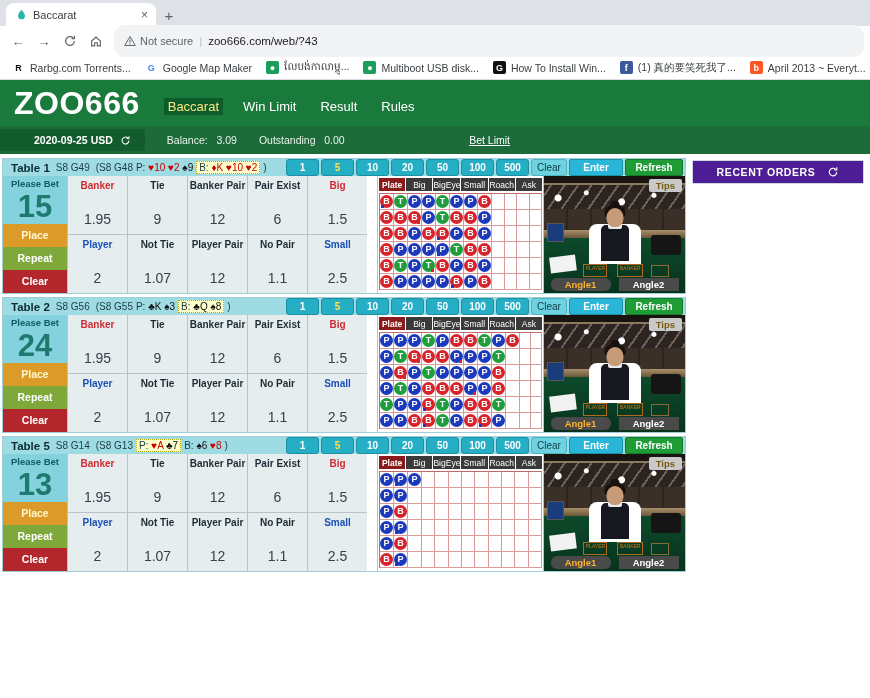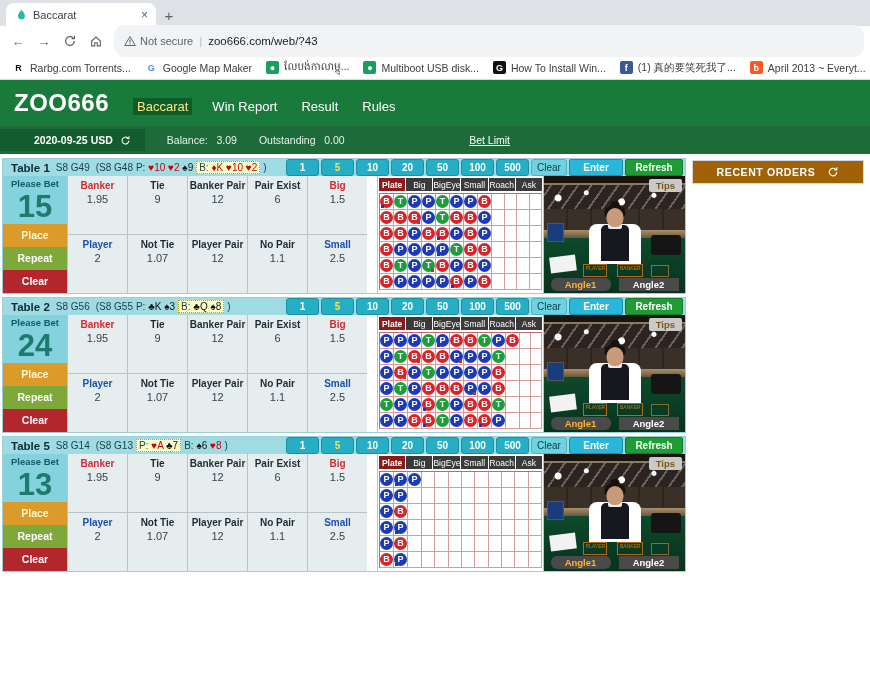--- a/index.html
+++ b/index.html
@@ -38,42 +38,42 @@
   .bm{display:flex;align-items:center;gap:5px;padding:2px 6px;border-radius:4px;
       font-size:10.5px;color:#3c4043;white-space:nowrap;}
   .bm-ico{width:13px;height:13px;border-radius:2px;display:flex;align-items:center;
           justify-content:center;font-size:9px;font-weight:bold;color:#fff;flex:0 0 auto;}
 
   
   #site{width:870px;background:#ffffff;}
   .site-header{
     height:46px;background:#1a7a3c;display:flex;align-items:center;padding:0 14px;gap:24px;
   }
-  .logo{font-size:24px;font-weight:bold;color:#fff;letter-spacing:0.5px;}
+  .logo{font-size:32px;font-weight:bold;color:#fff;letter-spacing:0.5px;}
   .mainnav{display:flex;align-items:center;gap:16px;margin-top:6px;}
   .navlink{color:#fff;font-size:13px;padding:1px 4px;}
   .navlink.active{background:#0d5c2a;color:#ffe680;}
 
   .infobar{height:28px;background:#1e6b3a;display:flex;align-items:center;}
   .infobar-left{
     background:#135c2d;height:22px;display:flex;align-items:center;gap:7px;
     padding:0 14px 0 34px;color:#fff;font-size:10.5px;font-weight:bold;
   }
   .refresh-ico{width:11px;height:11px;}
   .infobar-mid{display:flex;align-items:center;gap:22px;padding-left:22px;color:#e8f2ea;font-size:10.5px;}
   .infobar-mid b{font-weight:normal;}
   .infobar-right{margin-left:auto;padding-right:360px;}
   .betlimit{color:#fff;font-size:10.5px;text-decoration:underline;}
 
   .content{display:flex;}
   .tables-col{width:686px;padding:4px 0 0 2px;box-sizing:border-box;}
   .side-col{flex:1;padding:6px 6px 0 6px;box-sizing:border-box;}
 
   .recent-orders{
-    height:22px;background:#a16207;border:1px solid #cfd8dc;
+    height:22px;background:#4c1d95;border:1px solid #cfd8dc;
     display:flex;align-items:center;justify-content:center;gap:12px;
     color:#fff;font-size:10.5px;font-weight:bold;letter-spacing:0.6px;
   }
 
   
   .tblock{margin-bottom:3px;border:1px solid #9ecfd6;background:#fff;}
   .tbar{
     height:17px;background:#9fdbe3;display:flex;align-items:center;
     padding:0 0 0 8px;gap:6px;font-size:10.5px;color:#123;
   }
@@ -116,21 +116,21 @@
 
   .betgrid{flex:0 0 auto;width:300px;display:flex;flex-direction:column;}
   .betrow{flex:1;display:flex;}
   .betcell{
     flex:1;border-left:1px solid #b9c3c6;border-bottom:1px solid #b9c3c6;
     background:#e6edef;display:flex;flex-direction:column;align-items:center;
     justify-content:flex-start;padding-top:4px;box-sizing:border-box;
   }
   .betrow:last-child .betcell{border-bottom:none;}
   .bc-name{font-size:10px;font-weight:bold;}
-  .bc-odd{font-size:11px;color:#35424a;margin-top:2px;}
+  .bc-odd{font-size:14px;color:#35424a;margin-top:20px;}
   .n-banker{color:#d02b33;}
   .n-player{color:#1b4fb5;}
   .n-big{color:#d02b33;}
   .n-small{color:#1b4fb5;}
   .n-plain{color:#1c2b33;}
 
   .roadwrap{flex:0 0 auto;width:166px;background:#fff;border-left:1px solid #b9c3c6;
             padding:2px 1px 1px 1px;box-sizing:border-box;margin-left:10px;}
   .roadtabs{display:flex;height:13px;gap:1px;}
   .rtab{flex:1;background:#3a3a3a;color:#fff;font-size:8.5px;display:flex;
@@ -274,21 +274,21 @@
         <span>April 2013 ~ Everyt...</span>
       </div>
     </div>
 </div>
 
 <div id="site">
   <div class="site-header">
     <div class="logo">ZOO666</div>
     <div class="mainnav" id="mainnav">
         <div class="navlink active">Baccarat</div>
-        <div class="navlink">Win Report</div>
+        <div class="navlink">Win Limit</div>
         <div class="navlink">Result</div>
         <div class="navlink">Rules</div>
       </div>
   </div>
 
   <div class="infobar">
     <div class="infobar-left">
       <span>2020-09-25 USD</span>
       <svg class="refresh-ico" viewBox="0 0 16 16">
         <path d="M13 8a5 5 0 1 1-1.5-3.5" fill="none" stroke="#ffffff" stroke-width="1.5"></path>

